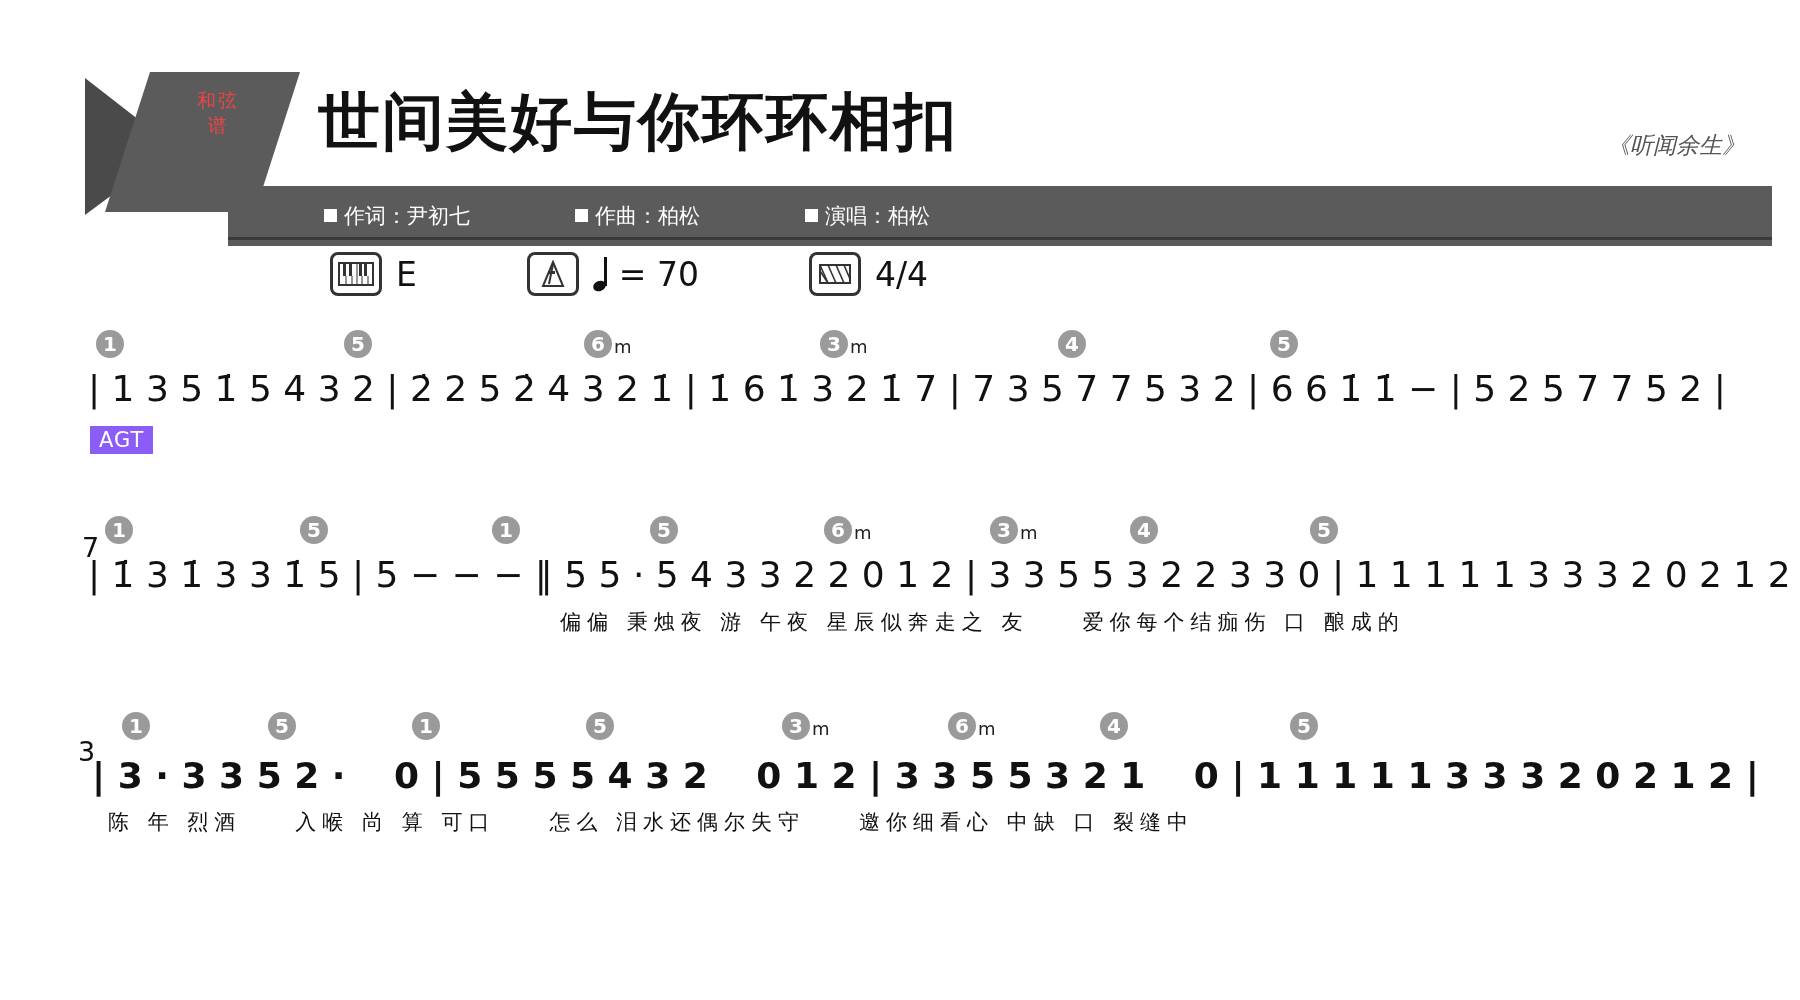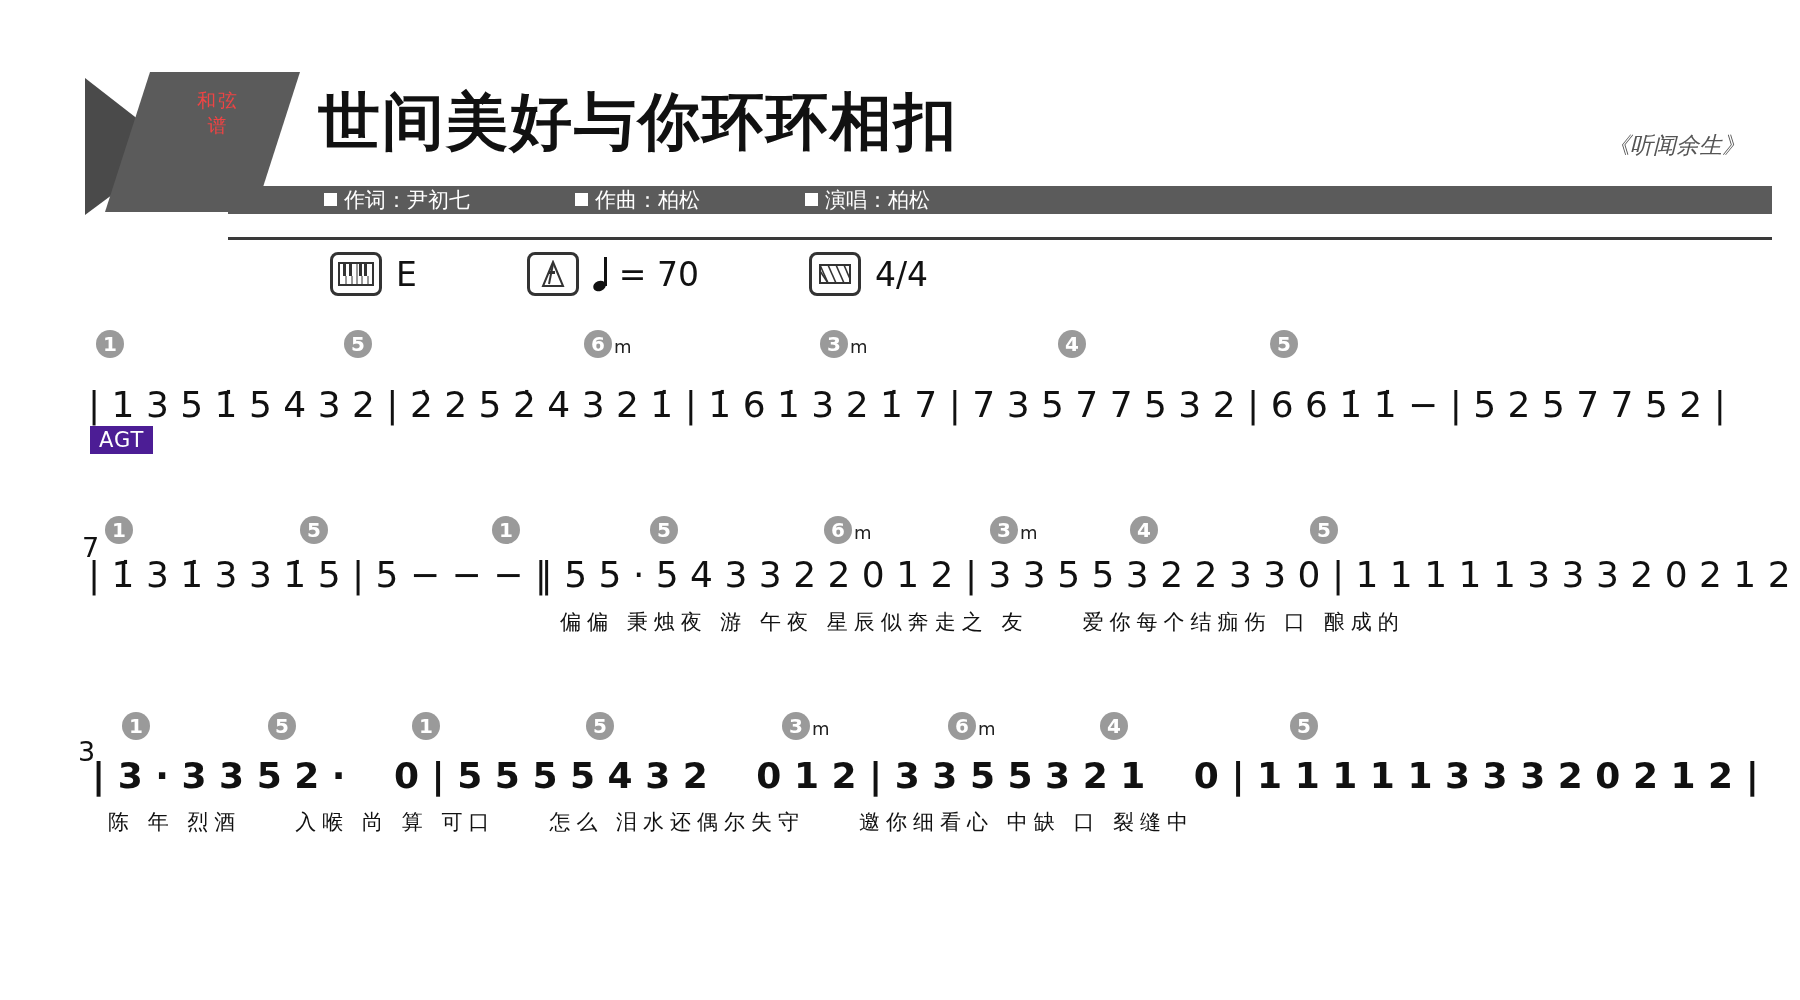--- a/index.html
+++ b/index.html
@@ -51,21 +51,21 @@
     font-size: 23px;
     color: #555;
     font-style: italic;
     font-family: Liberation Mono, monospace;
   }
   .credit-bar {
     position: absolute;
     left: 228px;
     top: 186px;
     right: 28px;
-    height: 28px;
+    height: 60px;
     background: #5b5b5b;
     display: flex;
     align-items: center;
     padding-left: 96px;
     box-sizing: border-box;
   }
   .credit-item {
     color: #fff;
     font-size: 21px;
     margin-right: 105px;
@@ -203,21 +203,21 @@
     color: #111;
   }
   .measure-no {
     position: absolute;
     font-family: "DejaVu Sans", sans-serif;
     font-size: 27px;
     color: #111;
   }
   .agt-tag {
     position: absolute;
-    background: #4c1d95;
+    background: #8b5cf6;
     color: #fff;
     font-size: 21px;
     font-family: "DejaVu Sans", sans-serif;
     padding: 2px 9px;
     letter-spacing: 1px;
   }
 </style>
 </head>
 <body>
 
@@ -301,21 +301,21 @@
 <div class="score">
 
   <div class="system" style="top:330px;">
     <span class="chord" style="left:96px; top:0;"><span class="deg">1</span><span class="q"></span></span>
     <span class="chord" style="left:344px; top:0;"><span class="deg">5</span><span class="q"></span></span>
     <span class="chord" style="left:584px; top:0;"><span class="deg">6</span><span class="q">m</span></span>
     <span class="chord" style="left:820px; top:0;"><span class="deg">3</span><span class="q">m</span></span>
     <span class="chord" style="left:1058px; top:0;"><span class="deg">4</span><span class="q"></span></span>
     <span class="chord" style="left:1270px; top:0;"><span class="deg">5</span><span class="q"></span></span>
 
-    <span class="notes" style="left:88px; top:38px;margin-top:16px;">| 1 3 5 1̇ 5 4 3 2 | 2̇ 2 5 2̇ 4 3 2 1̇ | 1̇  6 1̇ 3 2 1̇ 7 | 7 3 5 7 7 5 3 2 | 6  6 1̇ 1̇  −  | 5 2 5 7 7 5 2 |</span>
+    <span class="notes" style="left:88px; top:38px;">| 1 3 5 1̇ 5 4 3 2 | 2̇ 2 5 2̇ 4 3 2 1̇ | 1̇  6 1̇ 3 2 1̇ 7 | 7 3 5 7 7 5 3 2 | 6  6 1̇ 1̇  −  | 5 2 5 7 7 5 2 |</span>
 
     <span class="agt-tag" style="left:90px; top:96px;">AGT</span>
   </div>
 
   <div class="system" style="top:516px;">
     <span class="measure-no" style="left:82px; top:16px;">7</span>
 
     <span class="chord" style="left:105px; top:0;"><span class="deg">1</span><span class="q"></span></span>
     <span class="chord" style="left:300px; top:0;"><span class="deg">5</span><span class="q"></span></span>
     <span class="chord" style="left:492px; top:0;"><span class="deg">1</span><span class="q"></span></span>

